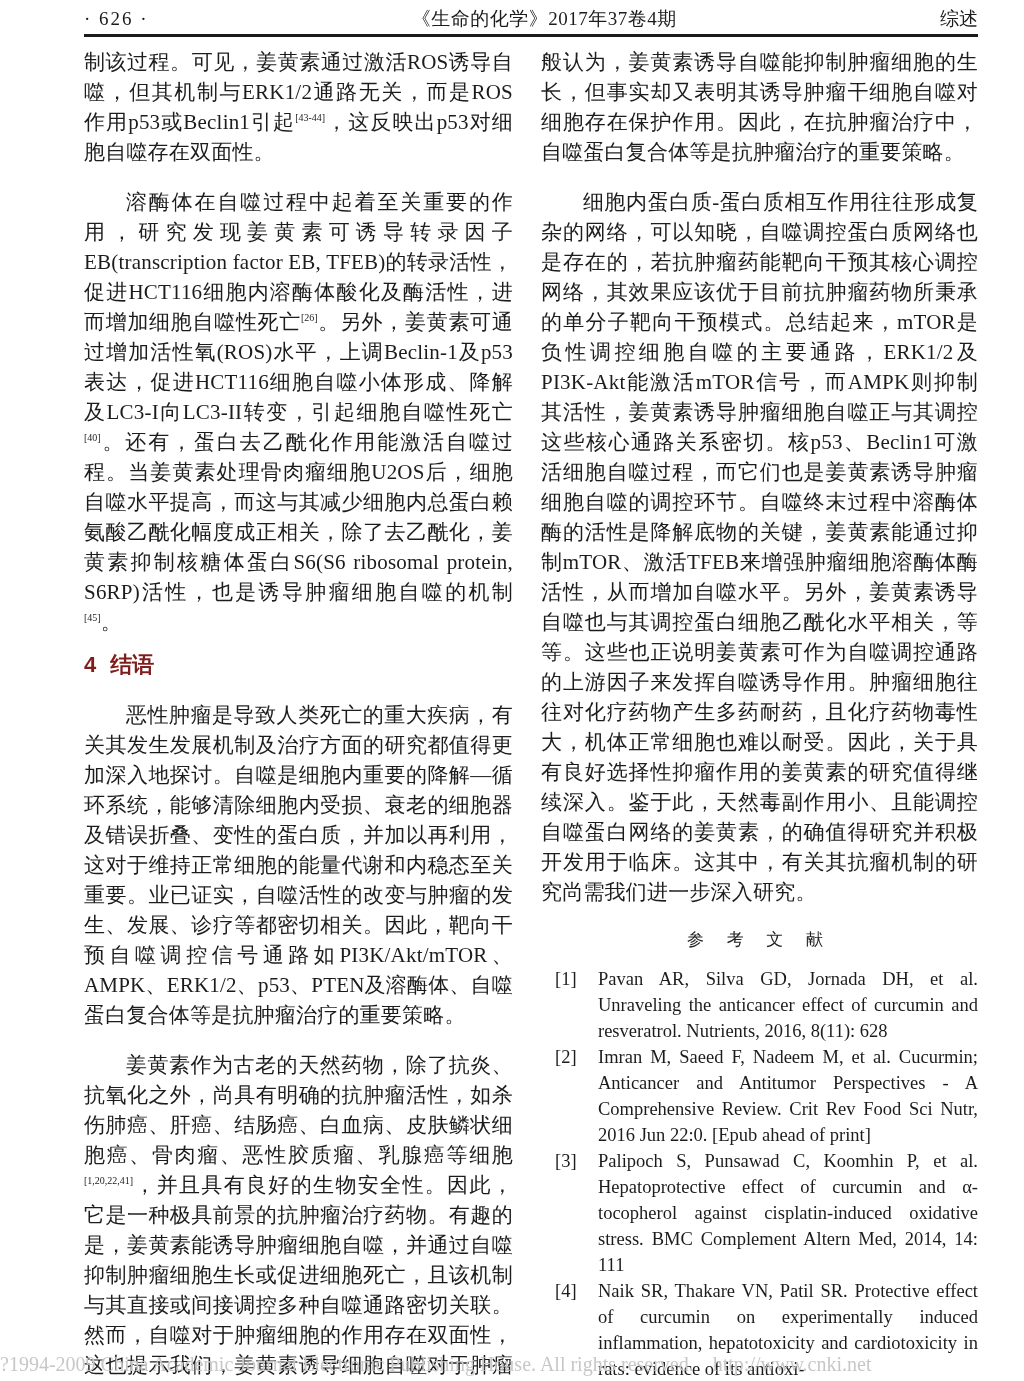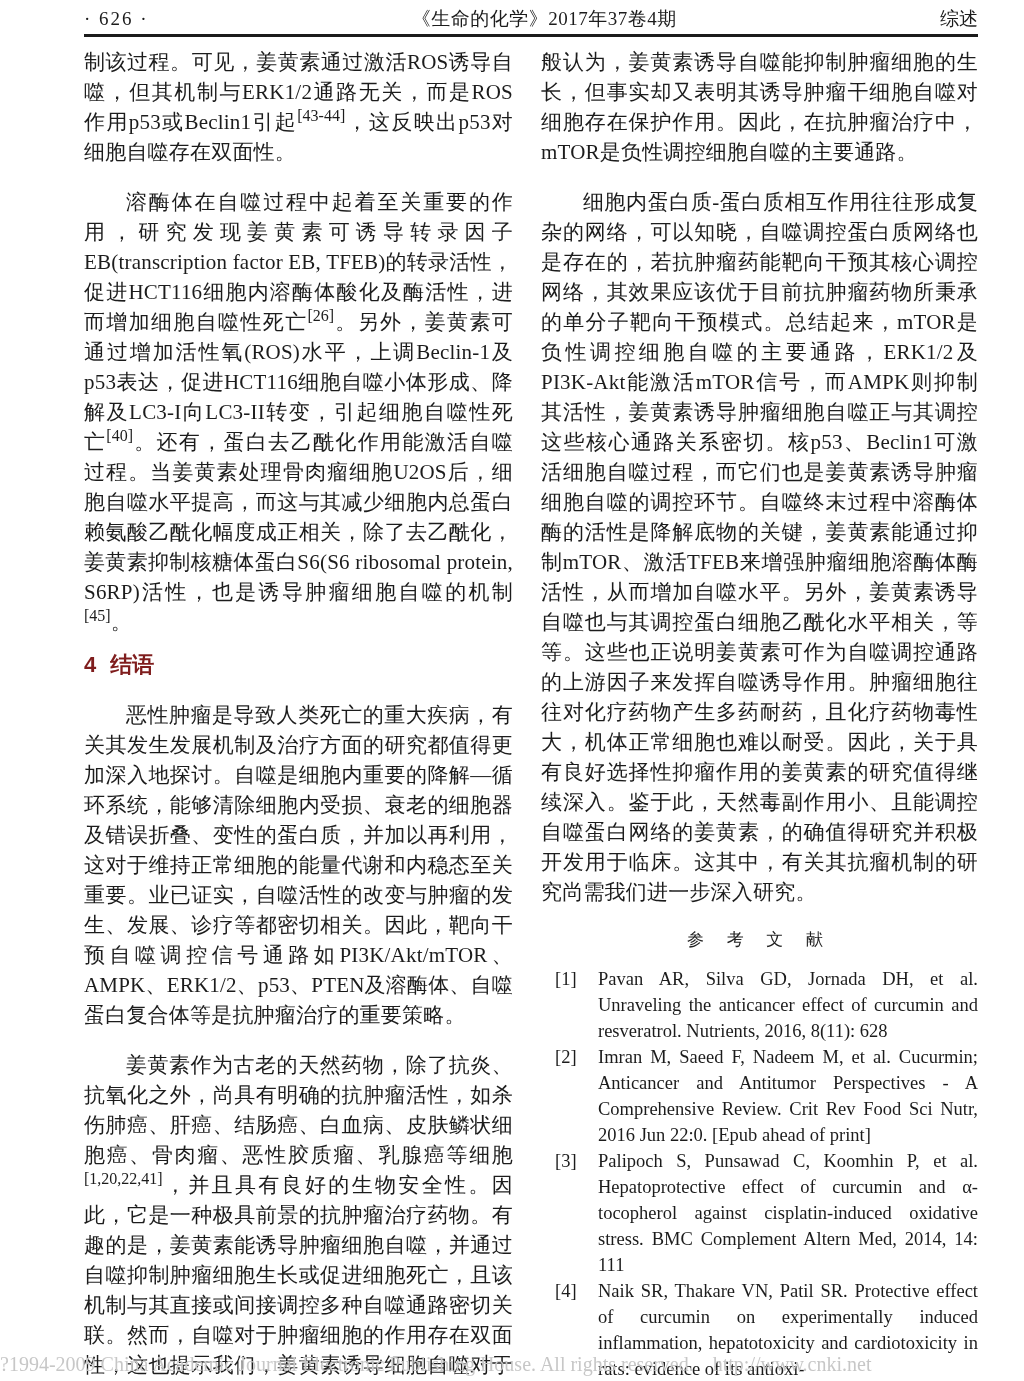--- a/index.html
+++ b/index.html
@@ -28,21 +28,21 @@
   .col-left{left:84px;width:429px;}
   .col-right{left:541px;width:437px;}
   .para{
     margin:0;
     font-size:21px;line-height:30px;
     text-align:justify;
     letter-spacing:0.2px;
   }
   .para.indent{text-indent:2em;margin-top:20px;}
   sup.cite{
-    font-size:16px;
+    font-size:10px;
     line-height:0;
     vertical-align:super;
     letter-spacing:0;
   }
   .h2{
     font-family:"Liberation Sans", sans-serif;
     font-weight:bold;
     font-size:22px;
     margin:13px 0 11px 0;
     color:#7f1d1d;
@@ -87,21 +87,21 @@
 
   <div class="col col-left">
       <p class="para">制该过程。可见，姜黄素通过激活ROS诱导自噬，但其机制与ERK1/2通路无关，而是ROS作用p53或Beclin1引起<sup class="cite">[43-44]</sup>，这反映出p53对细胞自噬存在双面性。</p>
       <p class="para indent">溶酶体在自噬过程中起着至关重要的作用，研究发现姜黄素可诱导转录因子EB(transcription factor EB, TFEB)的转录活性，促进HCT116细胞内溶酶体酸化及酶活性，进而增加细胞自噬性死亡<sup class="cite">[26]</sup>。另外，姜黄素可通过增加活性氧(ROS)水平，上调Beclin-1及p53表达，促进HCT116细胞自噬小体形成、降解及LC3-I向LC3-II转变，引起细胞自噬性死亡<sup class="cite">[40]</sup>。还有，蛋白去乙酰化作用能激活自噬过程。当姜黄素处理骨肉瘤细胞U2OS后，细胞自噬水平提高，而这与其减少细胞内总蛋白赖氨酸乙酰化幅度成正相关，除了去乙酰化，姜黄素抑制核糖体蛋白S6(S6 ribosomal protein, S6RP)活性，也是诱导肿瘤细胞自噬的机制<sup class="cite">[45]</sup>。</p>
       <div class="h2"><span class="h2-num">4</span><span>结语</span></div>
       <p class="para indent">恶性肿瘤是导致人类死亡的重大疾病，有关其发生发展机制及治疗方面的研究都值得更加深入地探讨。自噬是细胞内重要的降解—循环系统，能够清除细胞内受损、衰老的细胞器及错误折叠、变性的蛋白质，并加以再利用，这对于维持正常细胞的能量代谢和内稳态至关重要。业已证实，自噬活性的改变与肿瘤的发生、发展、诊疗等都密切相关。因此，靶向干预自噬调控信号通路如PI3K/Akt/mTOR、AMPK、ERK1/2、p53、PTEN及溶酶体、自噬蛋白复合体等是抗肿瘤治疗的重要策略。</p>
       <p class="para indent">姜黄素作为古老的天然药物，除了抗炎、抗氧化之外，尚具有明确的抗肿瘤活性，如杀伤肺癌、肝癌、结肠癌、白血病、皮肤鳞状细胞癌、骨肉瘤、恶性胶质瘤、乳腺癌等细胞<sup class="cite">[1,20,22,41]</sup>，并且具有良好的生物安全性。因此，它是一种极具前景的抗肿瘤治疗药物。有趣的是，姜黄素能诱导肿瘤细胞自噬，并通过自噬抑制肿瘤细胞生长或促进细胞死亡，且该机制与其直接或间接调控多种自噬通路密切关联。然而，自噬对于肿瘤细胞的作用存在双面性，这也提示我们，姜黄素诱导细胞自噬对于肿瘤的治疗是否存在利弊交织。一</p>
     </div>
 
   <div class="col col-right">
-      <p class="para">般认为，姜黄素诱导自噬能抑制肿瘤细胞的生长，但事实却又表明其诱导肿瘤干细胞自噬对细胞存在保护作用。因此，在抗肿瘤治疗中，mTOR是负性调控细胞自噬的主要通路。</p>
+      <p class="para">般认为，姜黄素诱导自噬能抑制肿瘤细胞的生长，但事实却又表明其诱导肿瘤干细胞自噬对细胞存在保护作用。因此，在抗肿瘤治疗中，自噬蛋白复合体等是抗肿瘤治疗的重要策略。</p>
       <p class="para indent">细胞内蛋白质-蛋白质相互作用往往形成复杂的网络，可以知晓，自噬调控蛋白质网络也是存在的，若抗肿瘤药能靶向干预其核心调控网络，其效果应该优于目前抗肿瘤药物所秉承的单分子靶向干预模式。总结起来，mTOR是负性调控细胞自噬的主要通路，ERK1/2及PI3K-Akt能激活mTOR信号，而AMPK则抑制其活性，姜黄素诱导肿瘤细胞自噬正与其调控这些核心通路关系密切。核p53、Beclin1可激活细胞自噬过程，而它们也是姜黄素诱导肿瘤细胞自噬的调控环节。自噬终末过程中溶酶体酶的活性是降解底物的关键，姜黄素能通过抑制mTOR、激活TFEB来增强肿瘤细胞溶酶体酶活性，从而增加自噬水平。另外，姜黄素诱导自噬也与其调控蛋白细胞乙酰化水平相关，等等。这些也正说明姜黄素可作为自噬调控通路的上游因子来发挥自噬诱导作用。肿瘤细胞往往对化疗药物产生多药耐药，且化疗药物毒性大，机体正常细胞也难以耐受。因此，关于具有良好选择性抑瘤作用的姜黄素的研究值得继续深入。鉴于此，天然毒副作用小、且能调控自噬蛋白网络的姜黄素，的确值得研究并积极开发用于临床。这其中，有关其抗瘤机制的研究尚需我们进一步深入研究。</p>
       <div class="ref-heading">参 考 文 献</div>
       <div class="ref"><span class="ref-num">[1]</span><span class="ref-text">Pavan AR, Silva GD, Jornada DH, et al. Unraveling the anticancer effect of curcumin and resveratrol. Nutrients, 2016, 8(11): 628</span></div>
       <div class="ref"><span class="ref-num">[2]</span><span class="ref-text">Imran M, Saeed F, Nadeem M, et al. Cucurmin; Anticancer and Antitumor Perspectives - A Comprehensive Review. Crit Rev Food Sci Nutr, 2016 Jun 22:0. [Epub ahead of print]</span></div>
       <div class="ref"><span class="ref-num">[3]</span><span class="ref-text">Palipoch S, Punsawad C, Koomhin P, et al. Hepatoprotective effect of curcumin and α-tocopherol against cisplatin-induced oxidative stress. BMC Complement Altern Med, 2014, 14: 111</span></div>
       <div class="ref"><span class="ref-num">[4]</span><span class="ref-text">Naik SR, Thakare VN, Patil SR. Protective effect of curcumin on experimentally induced inflammation, hepatotoxicity and cardiotoxicity in rats: evidence of its antioxi-</span></div>
     </div>
 
   <div class="footer">
     <span>?1994-2009 China Academic Journal Electronic Publishing House. All rights reserved.</span><span class="url">http://www.cnki.net</span>

